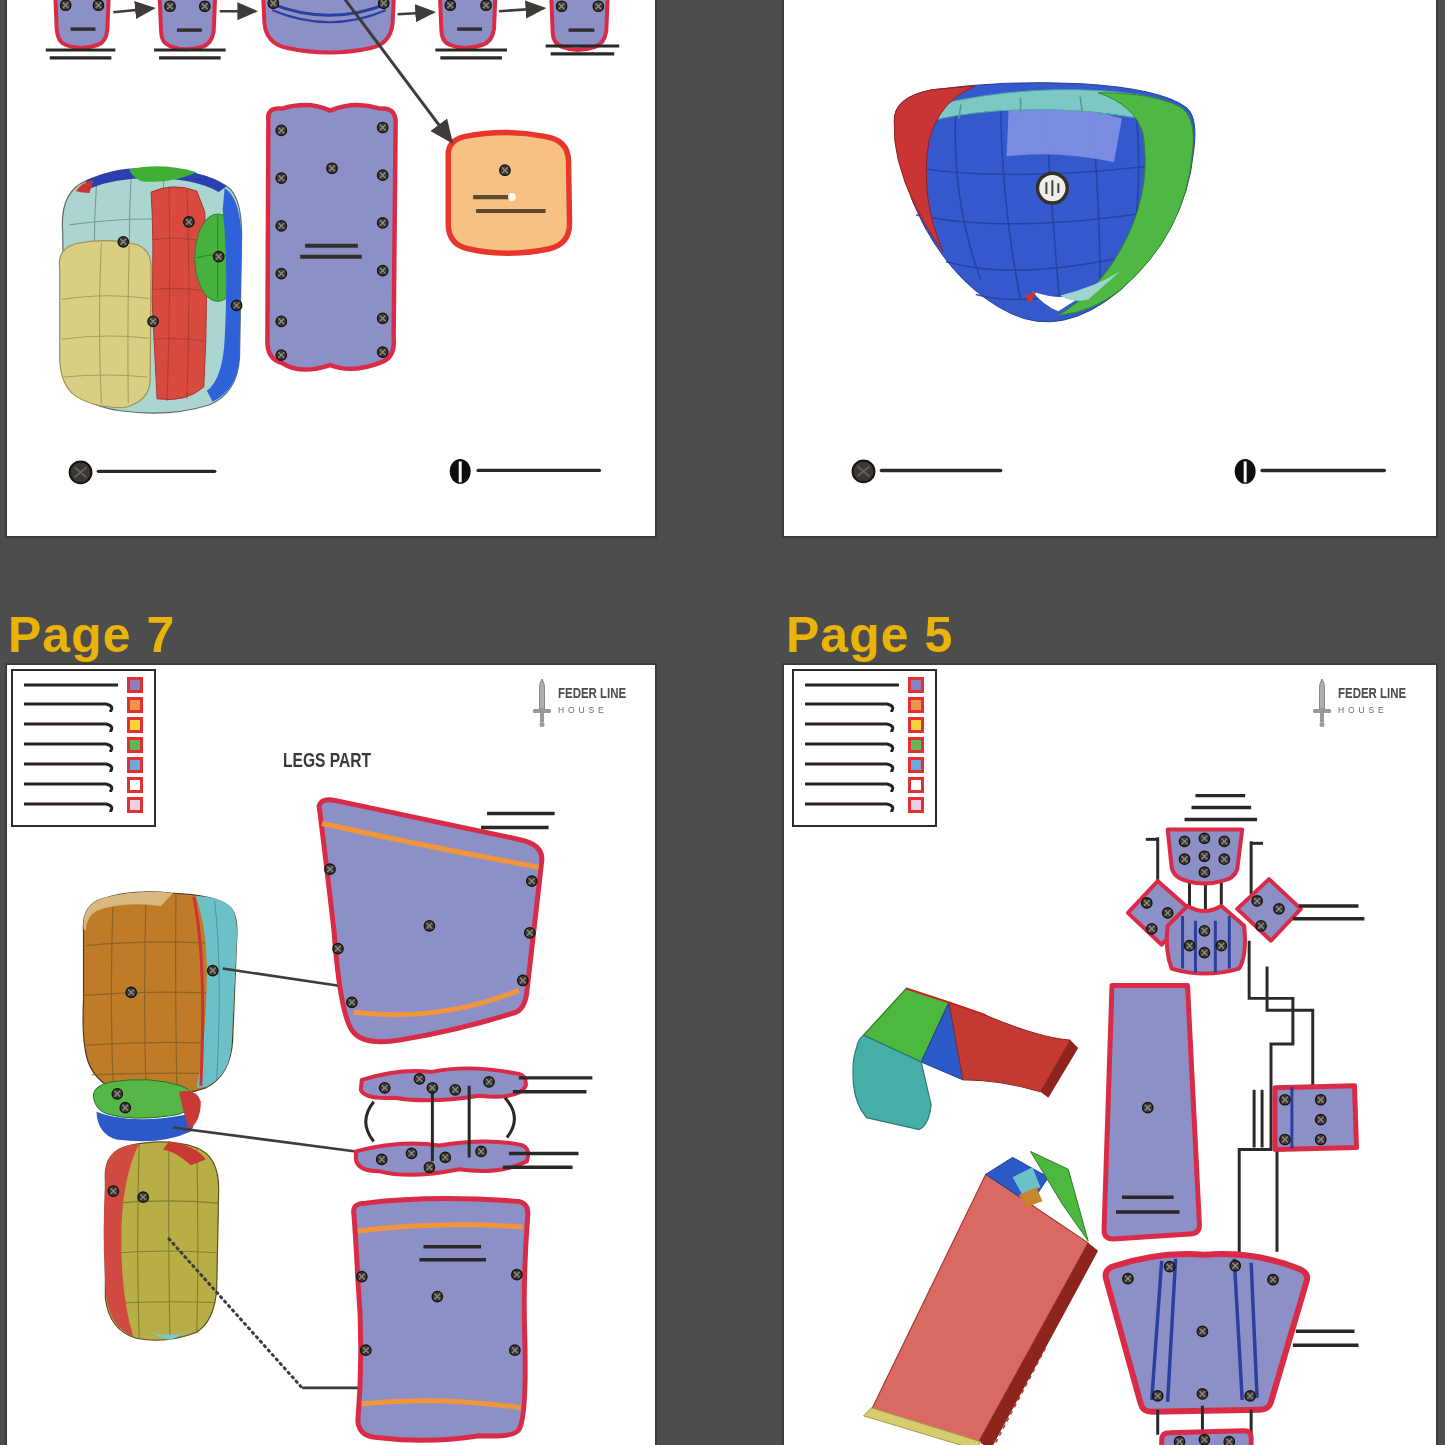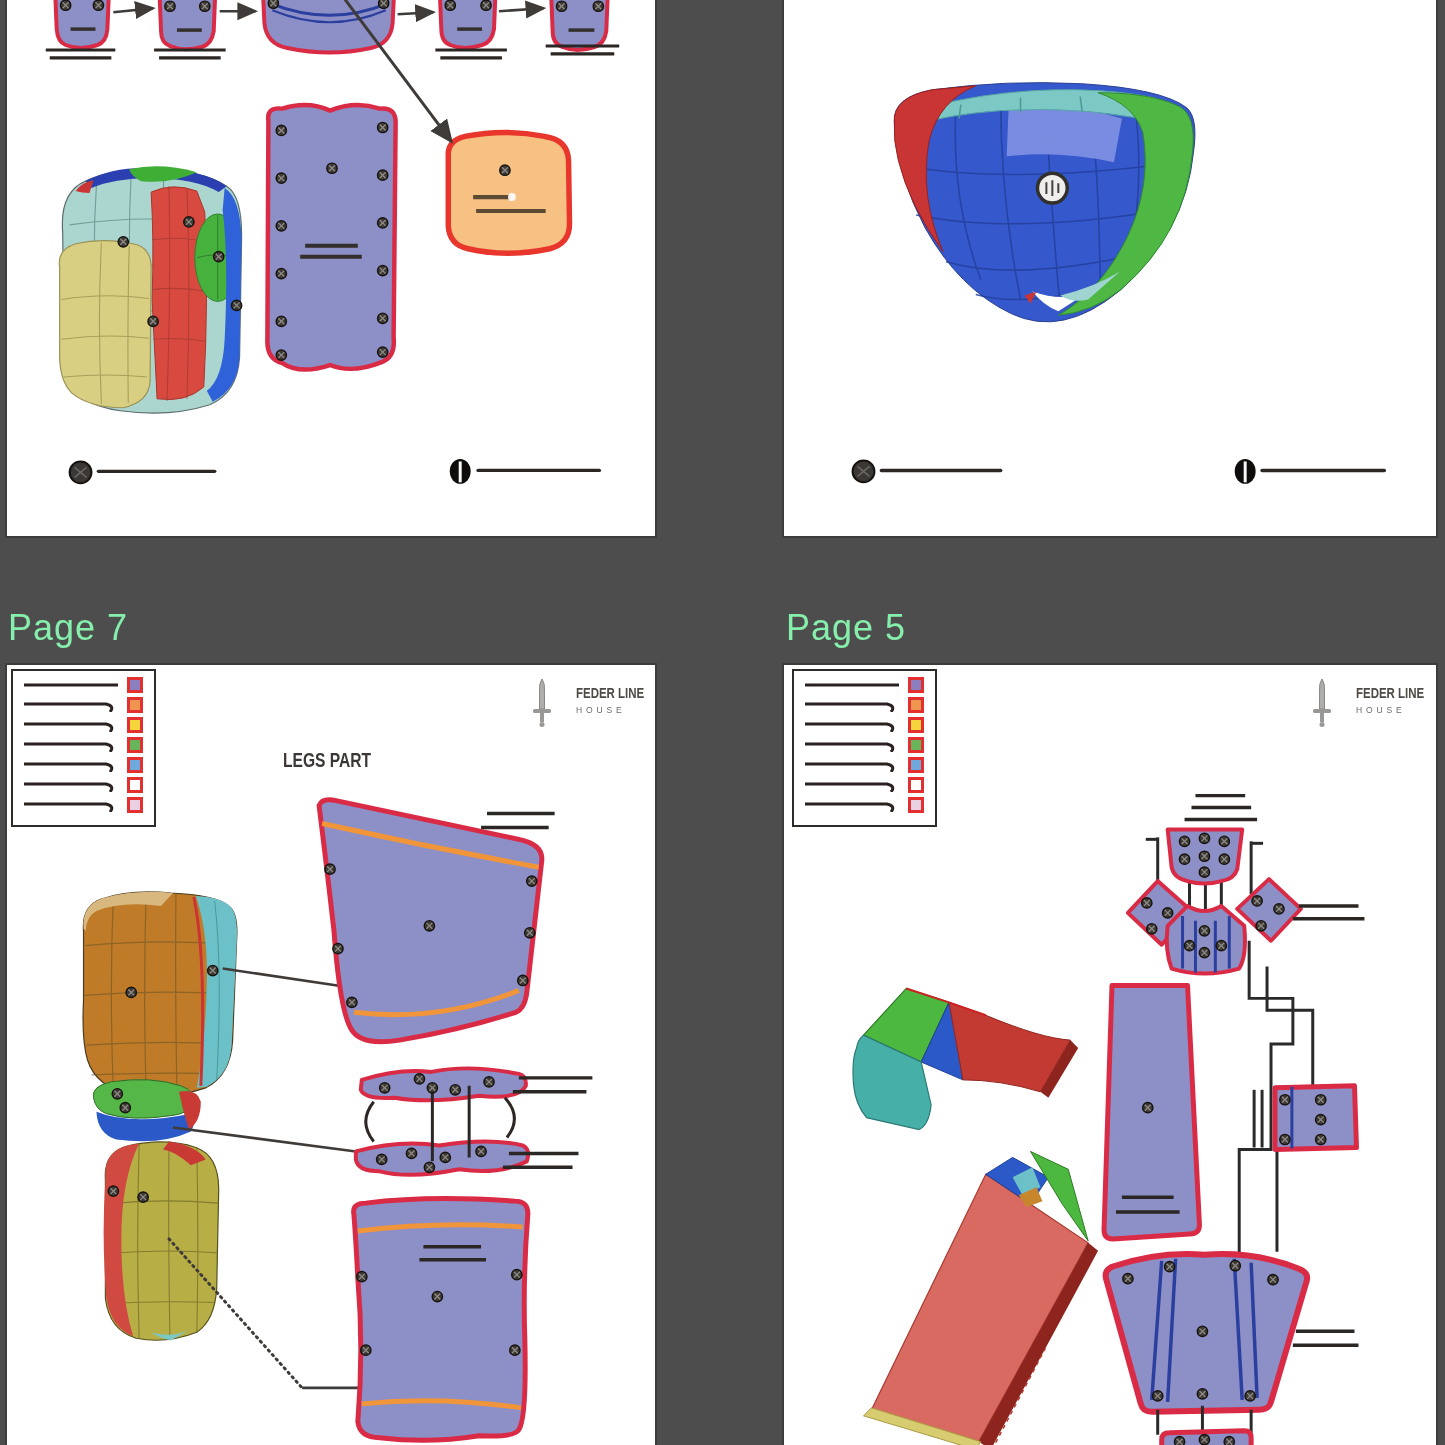--- a/index.html
+++ b/index.html
@@ -4,31 +4,31 @@
 <style>
   html,body{margin:0;padding:0;background:#4d4d4d;}
   #screen{position:relative;width:1445px;height:1445px;background:#4d4d4d;overflow:hidden;
           font-family:"Liberation Sans",sans-serif;}
   .page{position:absolute;background:#ffffff;border:2px solid #3c3c3c;box-sizing:border-box;}
   #page-tl{left:5px;top:-122px;width:652px;height:660px;}
   #page-tr{left:782px;top:-122px;width:656px;height:660px;}
   #page-bl{left:5px;top:663px;width:652px;height:792px;}
   #page-br{left:782px;top:663px;width:656px;height:792px;}
   .page svg.sheet{position:absolute;left:0;top:0;width:100%;height:100%;}
-  .page-label{position:absolute;color:#86efac;font-size:36px;font-weight:400;line-height:1;
+  .page-label{position:absolute;color:#eab308;font-size:50px;font-weight:700;line-height:1;
               letter-spacing:1px;}
   #label7{left:8px;top:610px;}
   #label8{left:786px;top:610px;}
   .legend-box{position:absolute;width:141px;height:150px;background:#fff;
               border:2.5px solid #2e2b28;box-sizing:content-box;padding-top:4px;}
   .legend-row{height:20px;display:flex;align-items:center;padding-left:9px;}
   .legend-row svg{display:block;}
   .swatch{width:10px;height:10px;border:3.5px solid #e23030;margin-left:auto;margin-right:11px;}
   .logo{position:absolute;display:flex;align-items:flex-start;}
-  .logo-text{margin-left:23px;padding-top:8px;}
+  .logo-text{margin-left:5px;padding-top:8px;}
   .logo-line1{font-size:14px;font-weight:bold;color:#4e4a46;transform:scaleX(.82);
               transform-origin:left;white-space:nowrap;}
   .logo-line2{font-size:9px;color:#6e6a66;letter-spacing:4px;margin-top:4px;
               transform:scaleX(.95);transform-origin:left;white-space:nowrap;}
   .sheet-title{position:absolute;font-size:20px;font-weight:bold;color:#3b3734;
                transform:scaleX(.78);transform-origin:left;white-space:nowrap;}
 </style>
 </head>
 <body>
 

